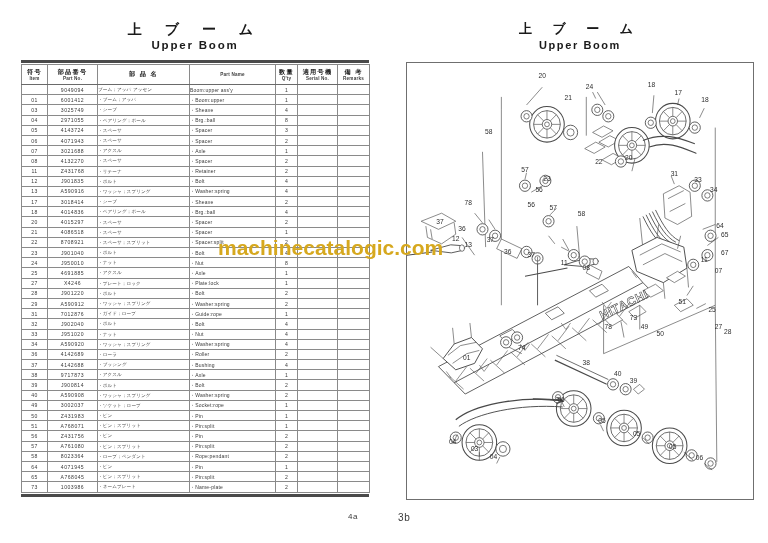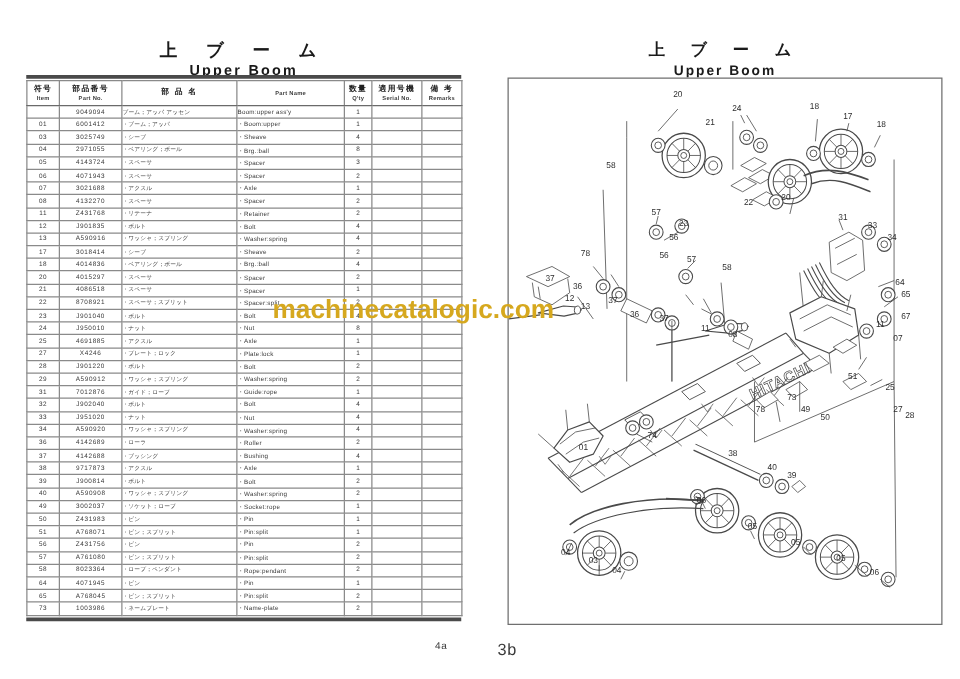--- a/index.html
+++ b/index.html
@@ -5,21 +5,21 @@
   html,body{margin:0;padding:0;background:#ffffff;}
   body{
     width:768px;height:543px;overflow:hidden;position:relative;
     font-family:"Liberation Sans", sans-serif;
     color:#2a2a2a;
   }
   .page{position:absolute;inset:0;display:flex;}
 
   
   .panel{position:relative;box-sizing:border-box;}
-  .panel-title{text-align:center;margin-top:12px;}
+  .panel-title{text-align:center;}
   .title-jp{
     font-family:"DejaVu Sans", sans-serif;
     font-size:13px;letter-spacing:7px;font-weight:700;color:#1a1a1a;
     line-height:1.1;
   }
   .title-en{
     font-size:11px;letter-spacing:1.6px;color:#1a1a1a;
     margin-top:3px;font-weight:700;
   }
 
@@ -86,21 +86,21 @@
   .right .panel-title{padding-top:22px;}
   .right .title-jp{font-size:13px;letter-spacing:8px;}
   .right .title-en{font-size:11px;letter-spacing:1.6px;margin-top:3px;}
 
   .figframe{
     position:absolute;left:14px;top:62px;width:348px;height:438px;
     border:1px solid #6f6f6f;box-sizing:border-box;background:#fff;
   }
   .figsvg{position:absolute;left:0;top:0;width:100%;height:100%;}
   .pagenum-right{
-    position:absolute;left:6px;top:512px;font-size:13px;letter-spacing:0.6px;color:#3a3a3a;
+    position:absolute;left:6px;top:512px;font-size:10px;letter-spacing:0.6px;color:#3a3a3a;
   }
 
   
   .watermark{
     position:absolute;left:218px;top:236px;
     font-size:21px;font-weight:700;letter-spacing:0px;
     color:#d6a81e;white-space:nowrap;
     font-family:"Liberation Sans", sans-serif;
     z-index:40;pointer-events:none;
   }

